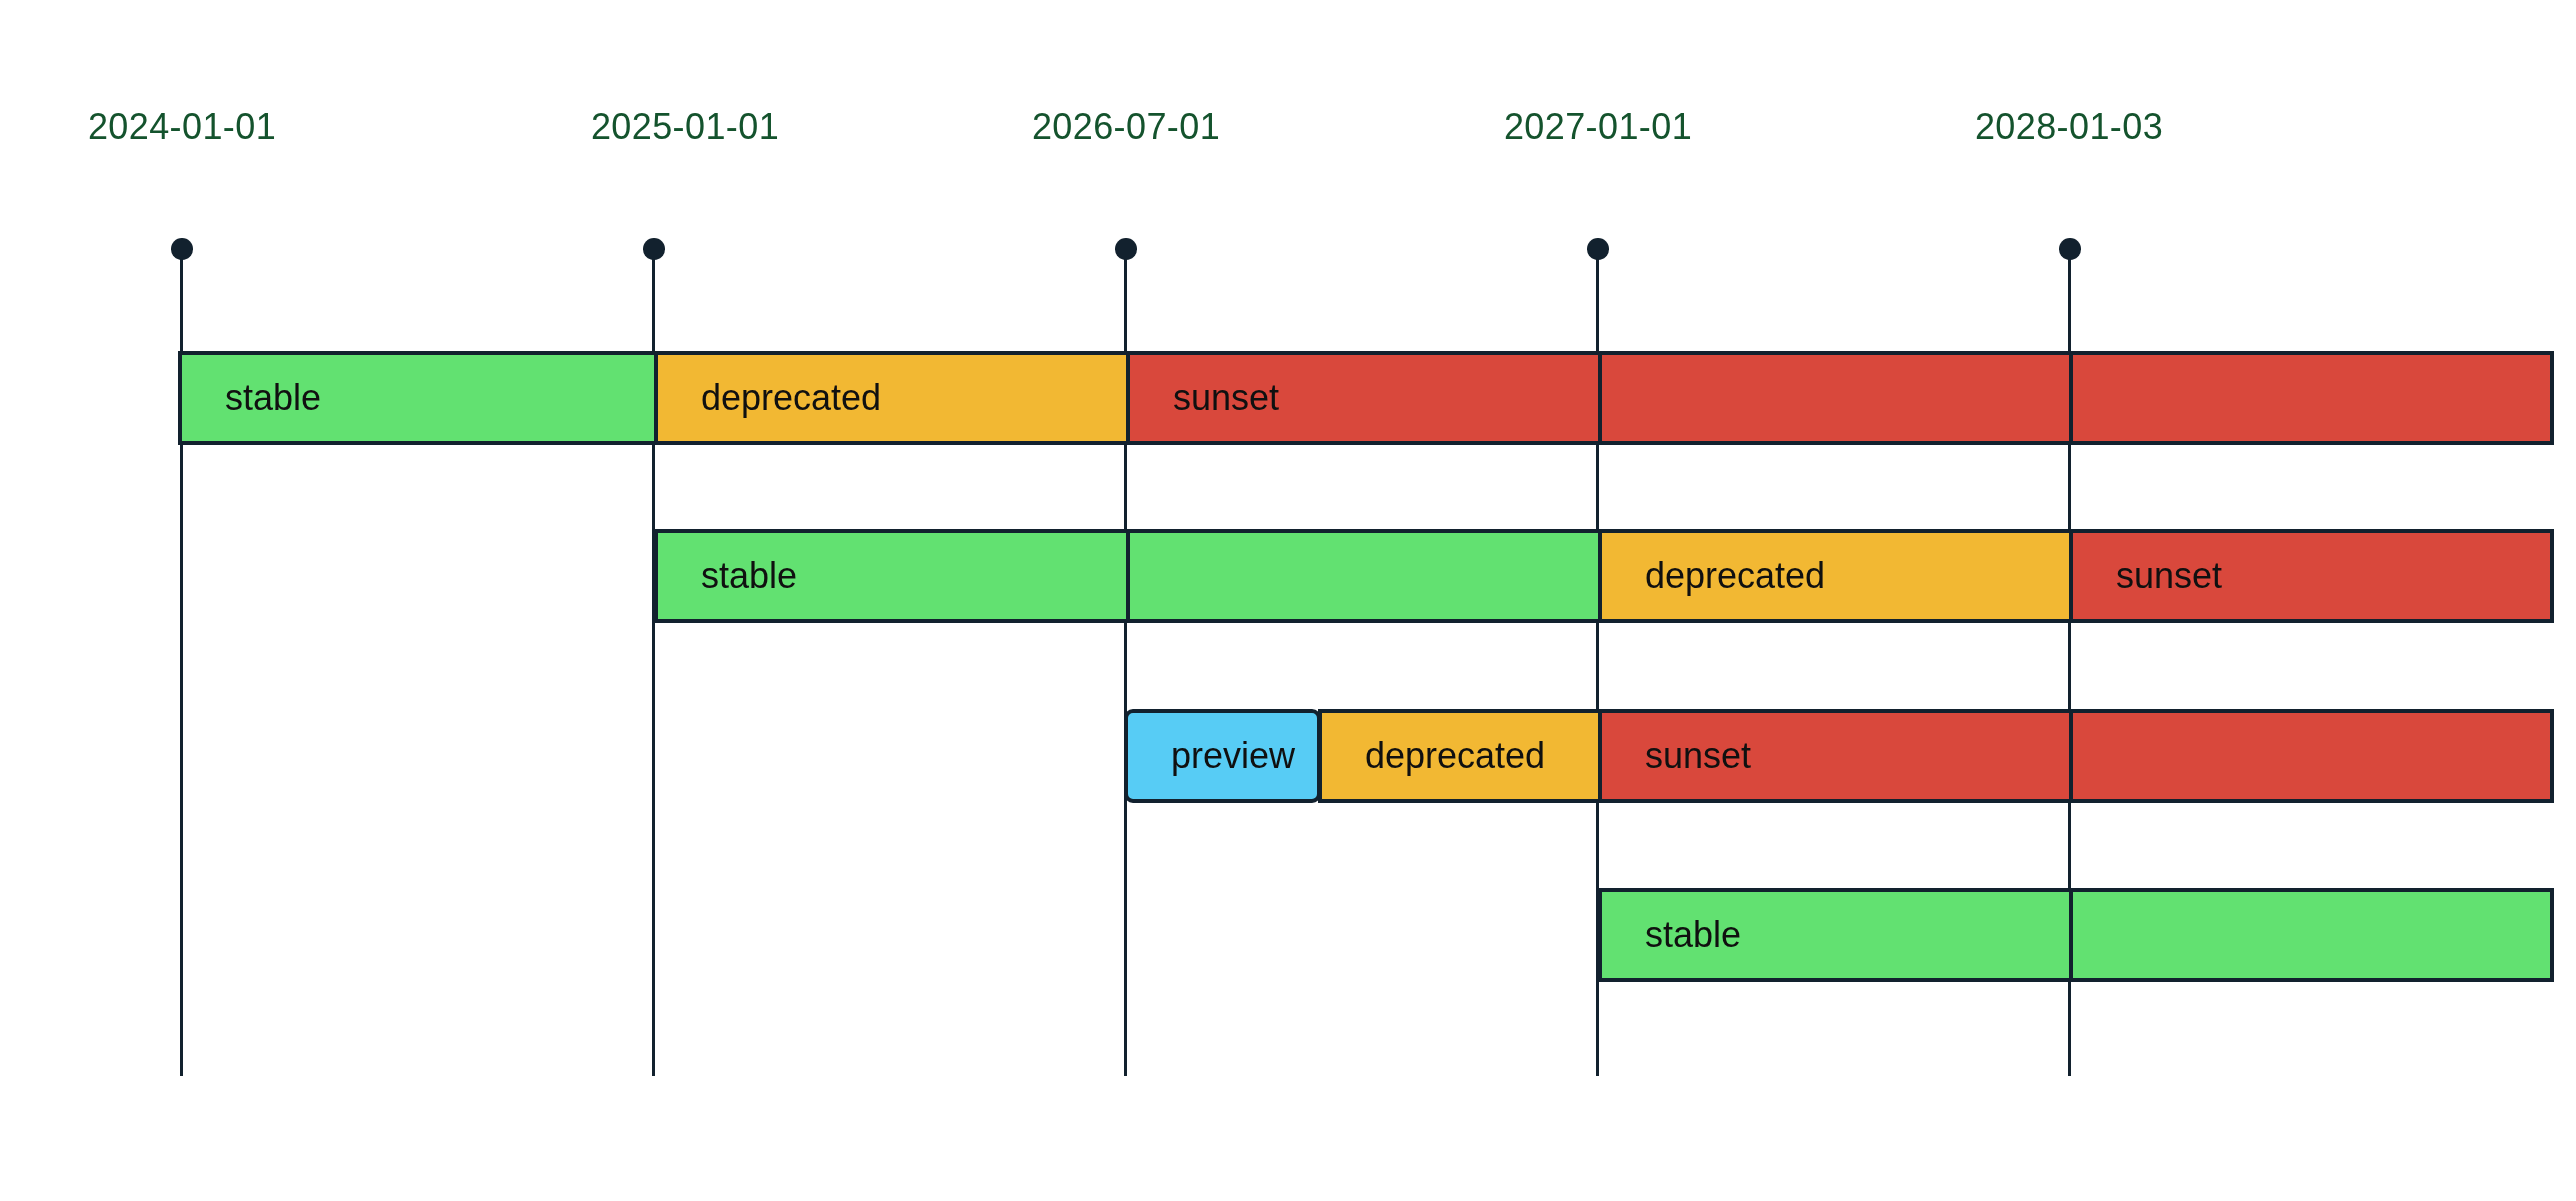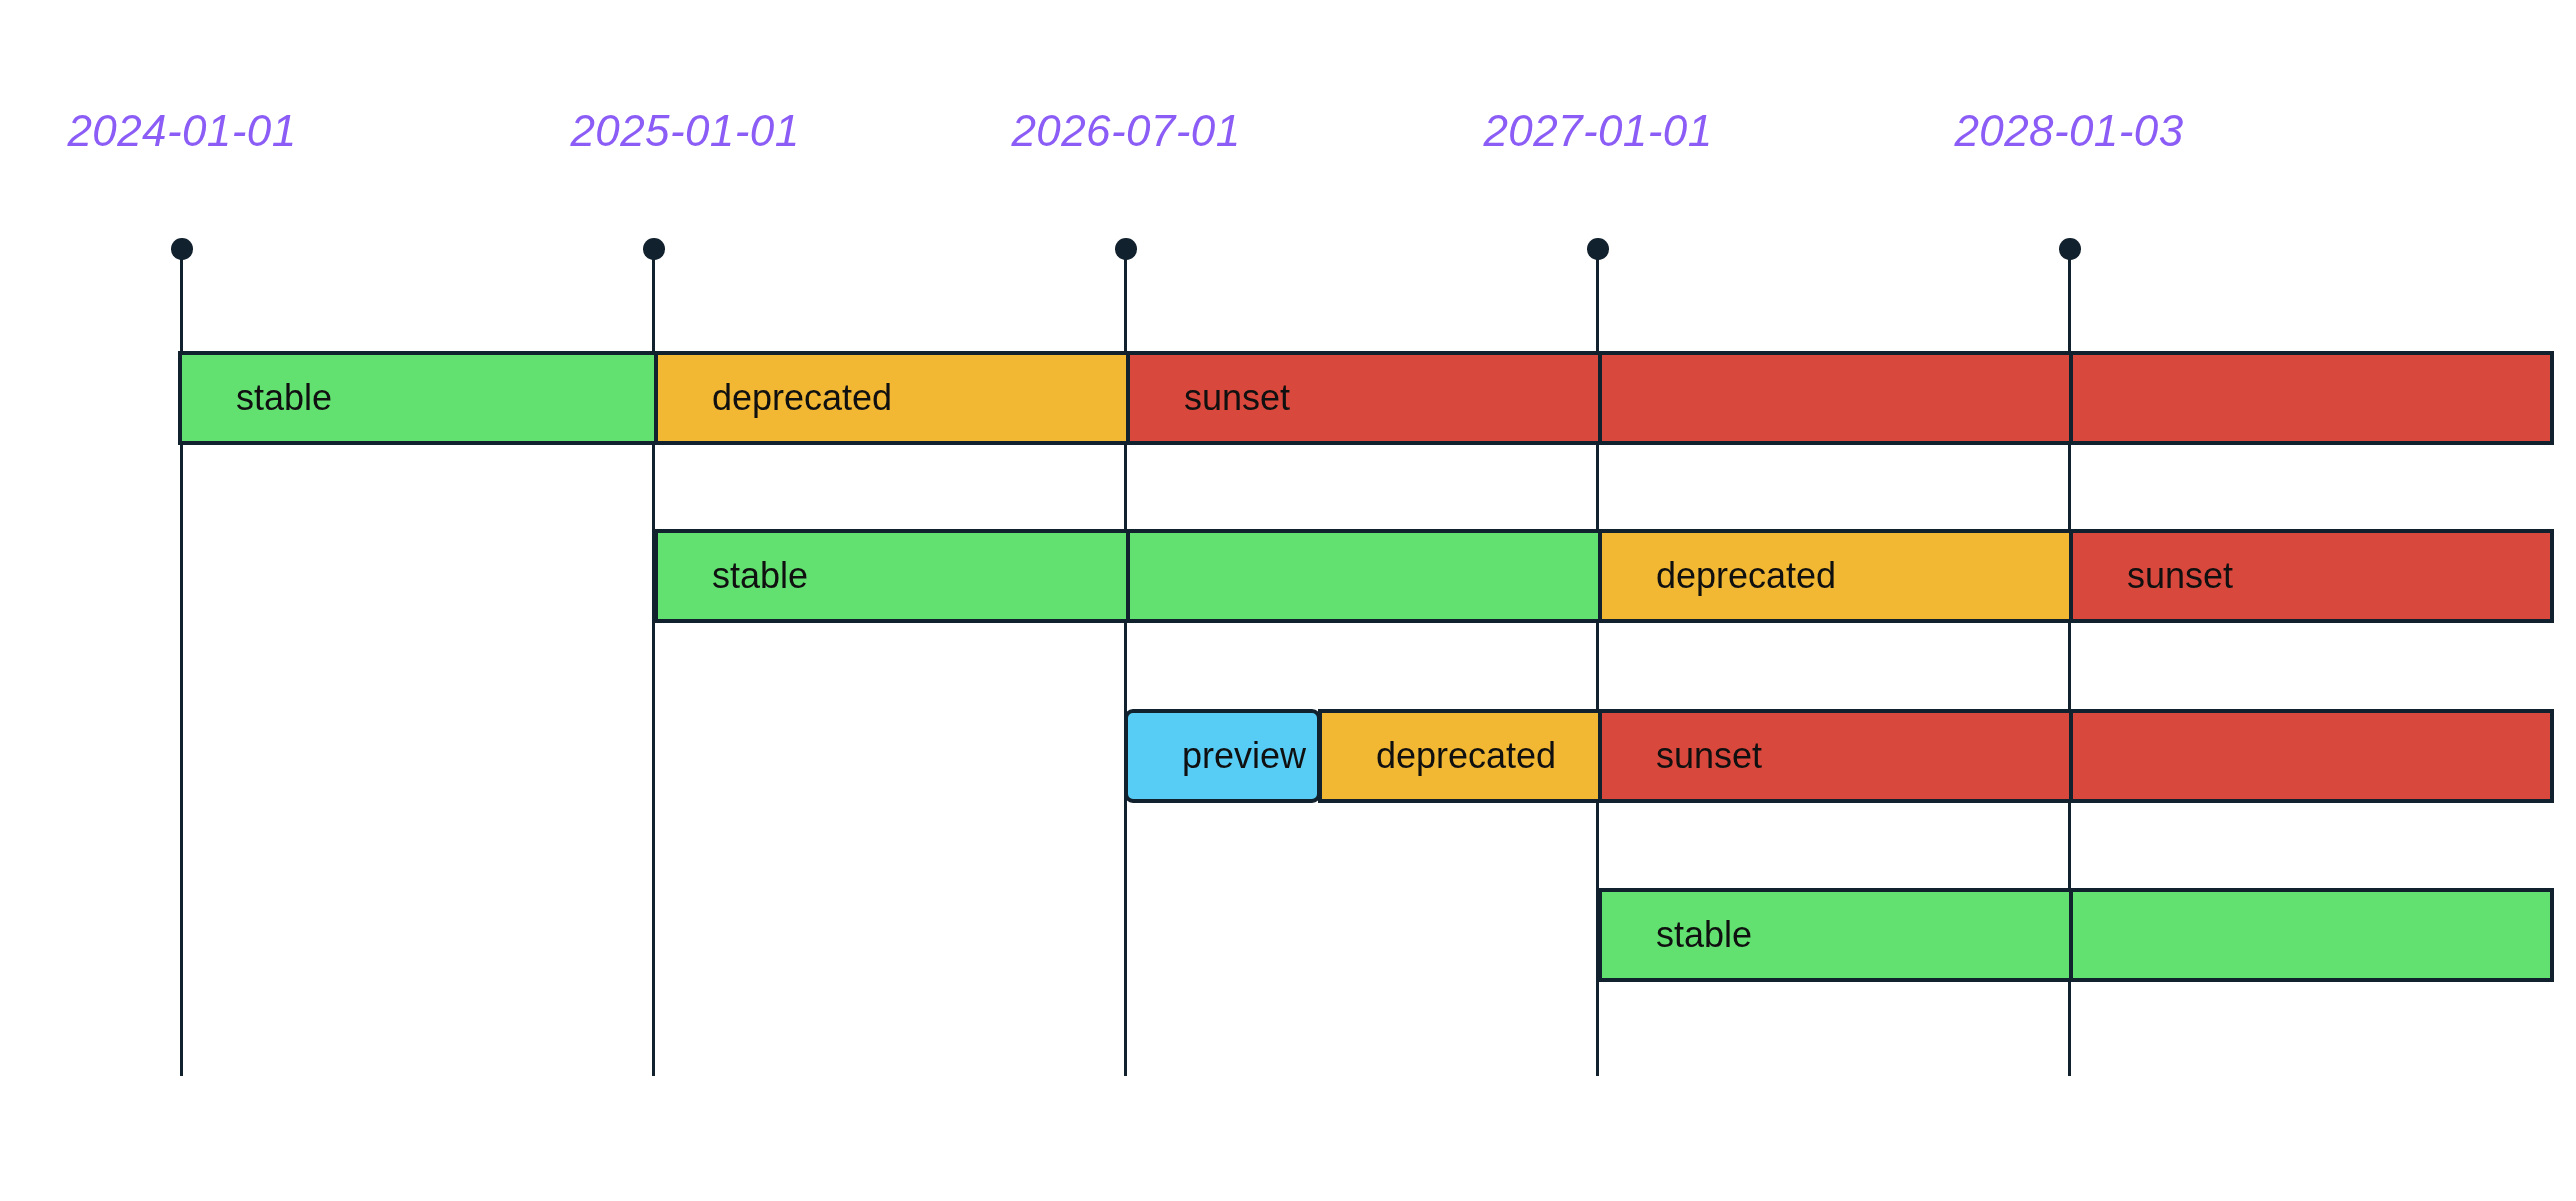--- a/index.html
+++ b/index.html
@@ -24,39 +24,37 @@
   }
   .tick-dot {
     position: absolute;
     width: 21.5px;
     height: 21.5px;
     border-radius: 50%;
     background: #12212e;
   }
   .tick-label {
     position: absolute;
-    font-size: 44px;
-    color: #8b5cf6;
+    font-size: 36px;
+    color: #14532d;
     white-space: nowrap;
     transform: translateX(-50%);
     letter-spacing: 0.4px;
-    font-style: italic;
   }
   
   .bar-row {
     position: absolute;
   }
   .seg {
     position: absolute;
     box-sizing: border-box;
     border: 4.1px solid #12212e;
     display: flex;
     align-items: center;
     justify-content: flex-start;
-    padding-left: 11px;
   }
   .seg-label {
     font-size: 36px;
     color: #101010;
     white-space: nowrap;
     padding-left: 43px;
     line-height: 1;
   }
 </style>
 </head>

